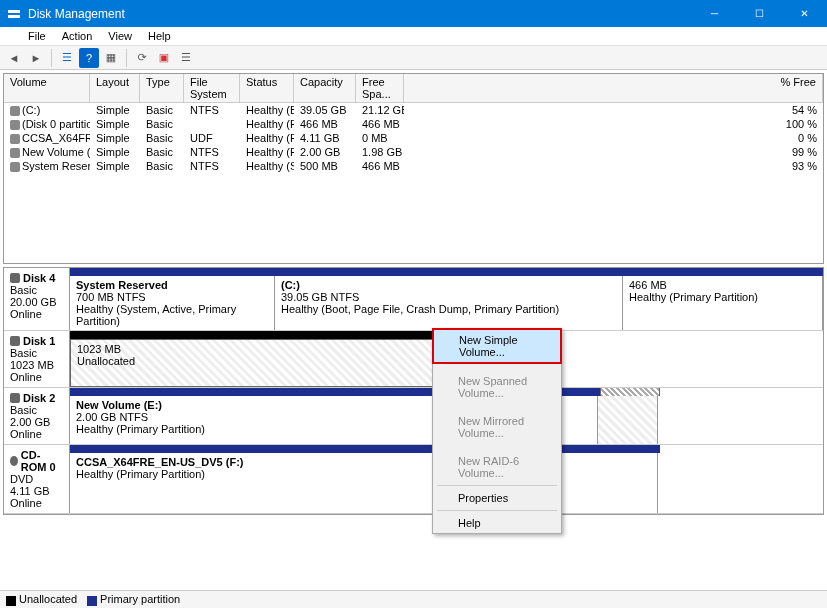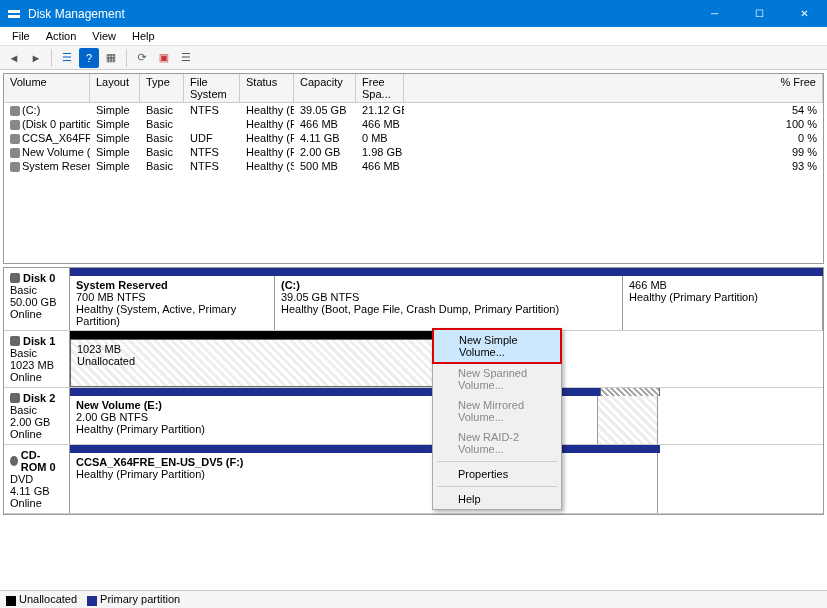--- a/index.html
+++ b/index.html
@@ -5,21 +5,21 @@
 * { margin: 0; padding: 0; box-sizing: border-box; font-family: "Segoe UI", Tahoma, sans-serif; font-size: 11px; }
 body { background: #fff; width: 827px; height: 608px; overflow: hidden; position: relative; }
 
 .titlebar { height: 27px; background: #0078d7; color: #fff; display: flex; align-items: center; padding-left: 6px; }
 .titlebar .icon { width: 16px; height: 16px; margin-right: 6px; display: flex; align-items: center; justify-content: center; }
 .titlebar .title { flex: 1; font-size: 12px; }
 .titlebar .winbtns { display: flex; }
 .titlebar .winbtn { width: 45px; height: 27px; display: flex; align-items: center; justify-content: center; color: #fff; font-size: 10px; }
 .titlebar .winbtn.close { }
 
-.menubar { height: 19px; background: #fff; display: flex; align-items: center; padding-left: 4px; border-bottom: 1px solid #e0e0e0; }
+.menubar { height: 19px; background: #fff; display: flex; align-items: center; padding-left: 20px; border-bottom: 1px solid #e0e0e0; }
 .menubar .menu-item { padding: 2px 8px; }
 
 .toolbar { height: 24px; background: #f5f5f5; border-bottom: 1px solid #ccc; display: flex; align-items: center; padding-left: 4px; gap: 2px; }
 .toolbar .tbtn { width: 20px; height: 20px; display: flex; align-items: center; justify-content: center; border: 1px solid transparent; color: #555; }
 .toolbar .sep { width: 1px; height: 18px; background: #ccc; margin: 0 3px; }
 
 .volume-list { border: 1px solid #999; margin: 3px; }
 .vl-header { display: flex; background: #f5f5f5; border-bottom: 1px solid #ccc; }
 .vl-header .col { padding: 2px 6px; border-right: 1px solid #ccc; font-size: 11px; }
 .vl-row { display: flex; }
@@ -42,21 +42,21 @@
 .part-cell { border-right: 1px solid #999; padding: 3px 6px; }
 .part-cell .pname { font-weight: bold; }
 .unalloc-cell { border:1px solid #666; background: repeating-linear-gradient(45deg, #eee, #eee 3px, #fff 3px, #fff 6px); padding:3px 6px; flex:1;}
 
 .legend { height: 18px; border-top:1px solid #ccc; display:flex; align-items:center; padding-left:6px; gap:10px; position:absolute; bottom:0; left:0; right:0; background:#f5f5f5;}
 .legend .swatch { width:10px; height:10px; display:inline-block; margin-right:3px; vertical-align:middle;}
 
 .context-menu { position: absolute; top: 328px; left: 432px; width: 130px; background: #f0f0f0; border: 1px solid #aaa; box-shadow: 2px 2px 4px rgba(0,0,0,0.3); z-index: 100; }
 .context-menu .cm-item { padding: 4px 25px; font-size: 11px; }
 .context-menu .cm-item.highlight { background: #cce8ff; border: 2px solid #d00; margin:-1px; position:relative; }
-.context-menu .cm-item.disabled { color: #888; }
+.context-menu .cm-item.disabled { color: #888; margin-top: 8px; }
 .context-menu .cm-sep { height:1px; background:#ccc; margin:2px 4px; }
 </style>
 </head>
 <body>
 
 <div class="titlebar">
   <span class="icon">
       <svg width="14" height="14">
         <rect x="1" y="3" width="12" height="3" fill="#fff"></rect>
         <rect x="1" y="8" width="12" height="3" fill="#fff"></rect>
@@ -155,24 +155,24 @@
     </div>
   <div style="height:90px;"></div>
 </div>
 
 <div class="graphical">
 
   <div class="disk-row">
     <div class="disk-info">
       <div class="dname">
           <span class="dicon"></span>
-          <span>Disk 0</span>
+          <span>Disk 4</span>
         </div>
       <div>Basic</div>
-      <div>50.00 GB</div>
+      <div>20.00 GB</div>
       <div>Online</div>
     </div>
     <div class="disk-parts">
       <div class="disk-bar">
           <div class="seg seg-blue" style="flex:1"></div>
         </div>
       <div class="part-cells">
         <div class="part-cell" style="width:205px">
           <div class="pname">System Reserved</div>
           <div>700 MB NTFS</div>
@@ -262,21 +262,21 @@
         </div>
       </div>
     </div>
   </div>
 </div>
 
 <div class="context-menu">
   <div class="cm-item highlight">New Simple Volume...</div>
   <div class="cm-item disabled">New Spanned Volume...</div>
   <div class="cm-item disabled">New Mirrored Volume...</div>
-  <div class="cm-item disabled">New RAID-2 Volume...</div>
+  <div class="cm-item disabled">New RAID-6 Volume...</div>
   <div class="cm-sep"></div>
   <div class="cm-item">Properties</div>
   <div class="cm-sep"></div>
   <div class="cm-item">Help</div>
 </div>
 
 <div class="legend">
   <span><span class="swatch" style="background:#000"></span><span>Unallocated</span></span>
   <span><span class="swatch" style="background:#1e2e8f"></span><span>Primary partition</span></span>
 </div>

